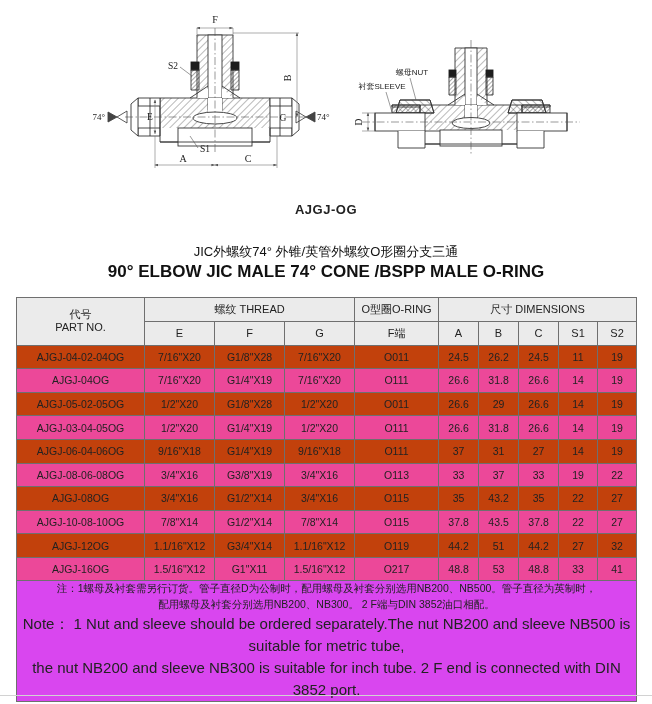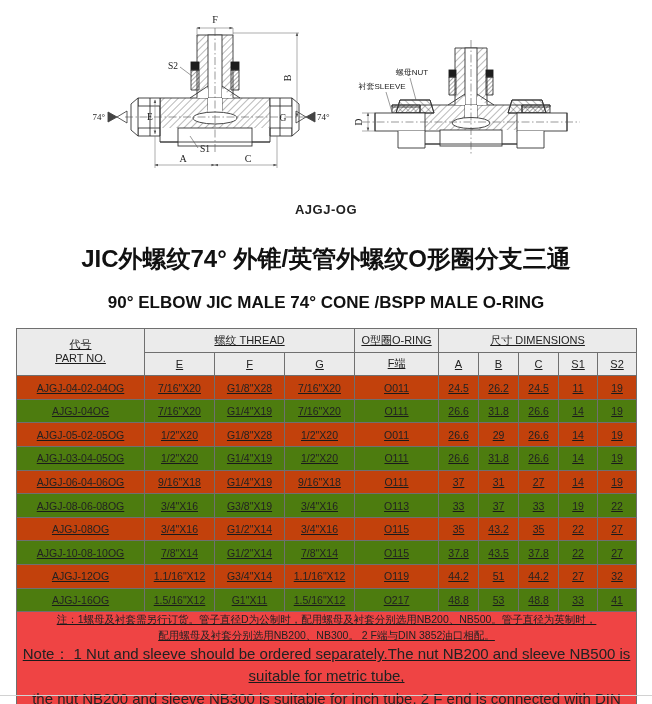--- a/index.html
+++ b/index.html
@@ -32,40 +32,39 @@
     letter-spacing: 0.5px;
     margin-top: 17px;
     color: #222;
   }
   #title-block {
     text-align: center;
     margin-top: 27px;
     margin-bottom: 14px;
   }
   #title-cn {
-    font-size: 24px;
-    font-weight: bold;
+    font-size: 13px;
+    font-weight: normal;
     letter-spacing: 0px;
     color: #111;
     line-height: 1.25;
   }
   #title-en {
     font-size: 17px;
     font-weight: bold;
     letter-spacing: 0px;
     color: #111;
     line-height: 1.3;
-    margin-top: 18px;
+    margin-top: 1px;
   }
 
   
   #spec-wrap {
     width: 620px;
     margin: 4px auto;
-    text-decoration: underline;
   }
   table.spec {
     border-collapse: collapse;
     width: 620px;
     table-layout: fixed;
     font-size: 10.5px;
   }
   table.spec th, table.spec td {
     border: 1px solid #6f6f6f;
     text-align: center;
@@ -80,29 +79,29 @@
     background: #ebebeb;
     font-size: 11px;
   }
   th.partno-head {
     line-height: 1.25;
     font-size: 11px;
   }
   th.partno-head .cn { display: block; }
   th.partno-head .en { display: block; }
   tr.r-odd td { background: #c2410c; }
-  tr.r-even td { background: #4d7c0f; }
+  tr.r-even td { background: #ec4899; }
   td.pn { font-size: 10.5px; }
 
   
   td.note {
     text-align: left;
     padding: 7px 10px 8px 12px;
     height: auto;
-    background: #ef4444;
+    background: #d946ef;
     line-height: 1.48;
     font-size: 10.5px;
     color: #222;
   }
   .note-line { display: block; white-space: normal; }
   .note-cn { font-size: 10.5px; }
   .note-en { font-size: 15px; }
 
   #bottom-rule {
     position: absolute;

